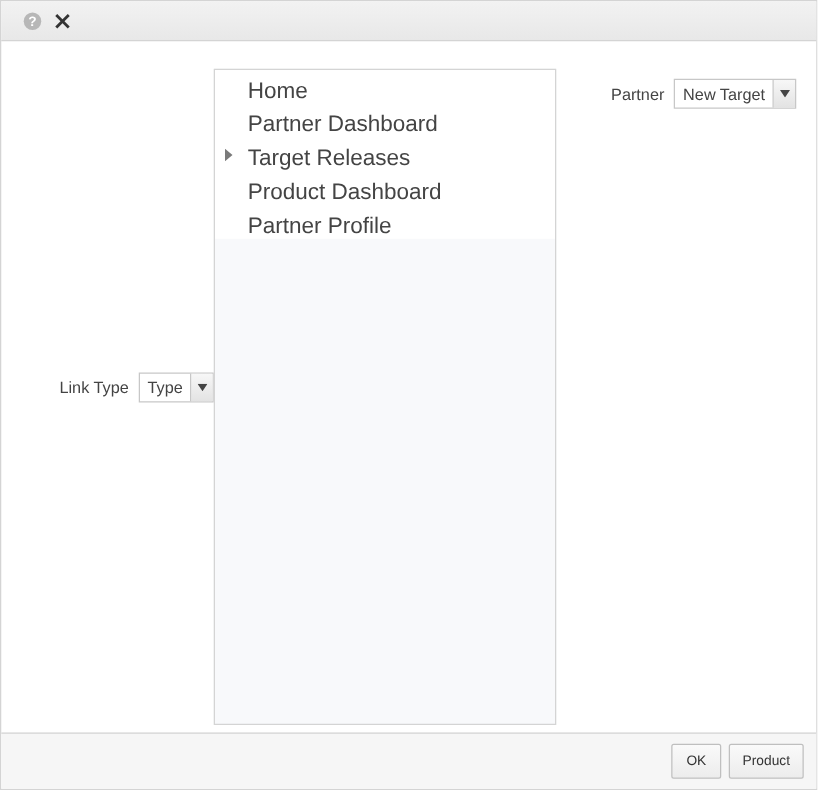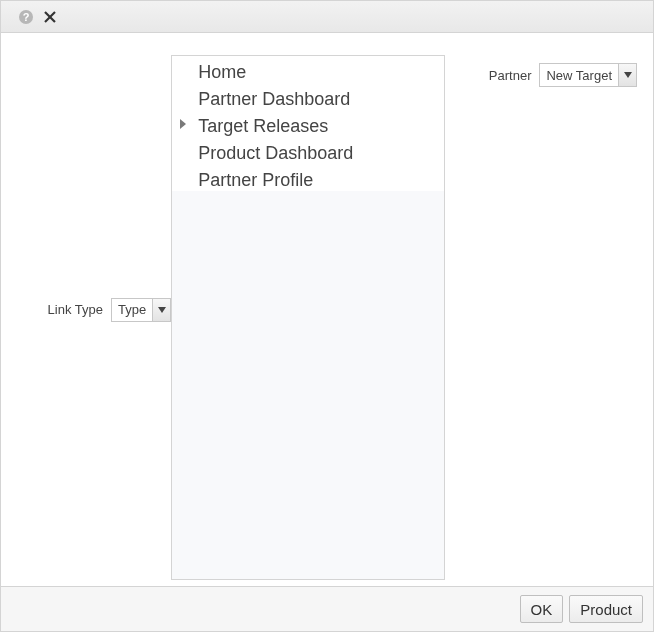--- a/index.html
+++ b/index.html
@@ -136,21 +136,21 @@
     justify-content: flex-end;
     gap: 6px;
   }
   .btn {
     min-width: 40px;
     height: 28px;
     padding: 0 10px;
     border: 1px solid #bfbfbf;
     background: linear-gradient(#fafafa, #ececec);
     color: #333;
-    font-size: 15px;
+    font-size: 11px;
     cursor: pointer;
     display: inline-flex;
     align-items: center;
     justify-content: center;
     border-radius: 2px;
   }
 </style>
 </head>
 <body>
 

